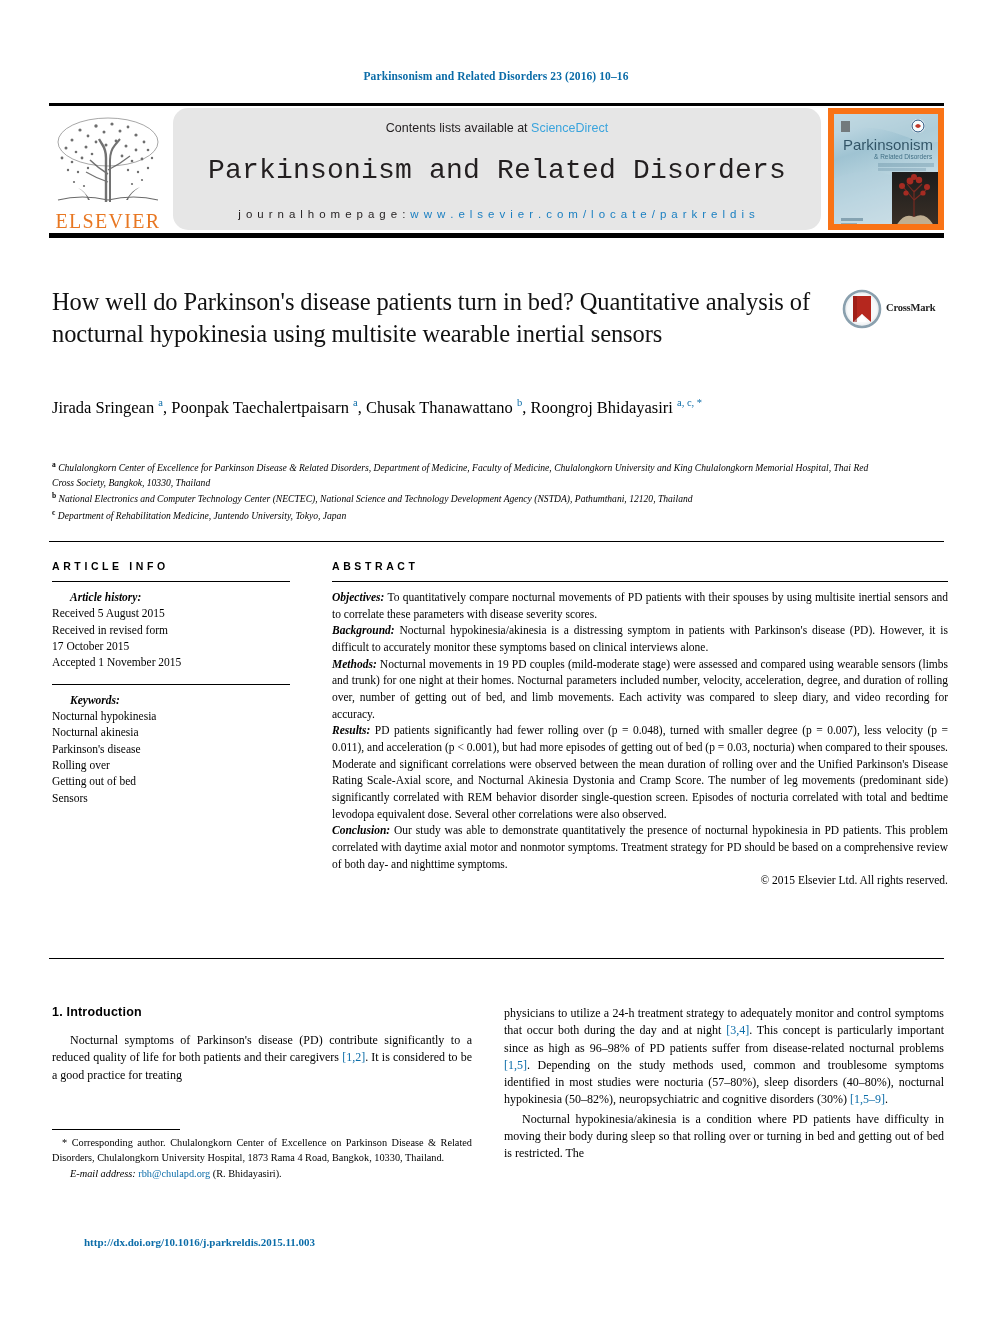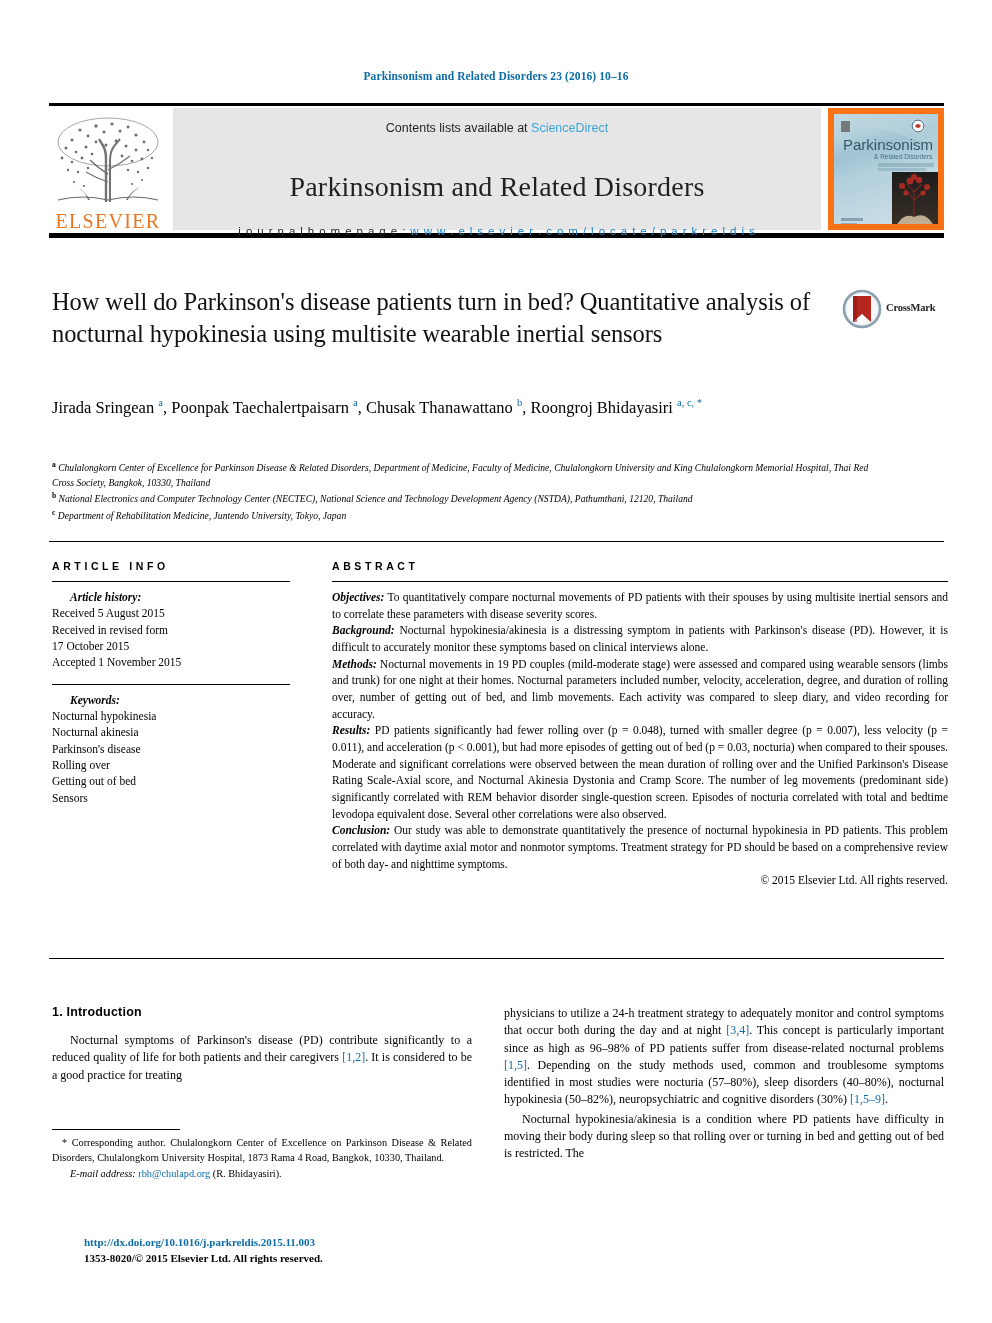--- a/index.html
+++ b/index.html
@@ -75,33 +75,34 @@
     margin-top: 1px;
   }
   .masthead-center {
     position: absolute;
     left: 124px; top: 2px;
     width: 648px;
     height: 122px;
     background: #e6e6e6;
     text-align: center;
     box-sizing: border-box;
+    border-radius: 15px;
   }
   .contents-line {
     margin-top: 13px;
     font-family: "Liberation Sans", sans-serif;
     font-size: 12.5px;
     color: #231f20;
   }
   .contents-line .sd {
     color: #3aa4dd;
   }
   .journal-title {
-    margin-top: 36px;
-    font-family: Liberation Serif, serif;
+    margin-top: 20px;
+    font-family: Liberation Mono, monospace;
     font-size: 28px;
     color: #231f20;
     letter-spacing: 0.2px;
   }
   .homepage-line {
     margin-top: 22px;
     font-family: "Liberation Sans", sans-serif;
     font-size: 11.5px;
     letter-spacing: 0.9px;
     color: #231f20;
@@ -519,16 +520,15 @@
   <div class="footnotes">
     <div class="fn-star"><span>*</span><span> Corresponding author. Chulalongkorn Center of Excellence on Parkinson Disease &amp; Related Disorders, Chulalongkorn University Hospital, 1873 Rama 4 Road, Bangkok, 10330, Thailand.</span></div>
     <div class="email-line">
       <span class="email-lbl">E-mail address:</span>
       <span class="link">rbh@chulapd.org</span><span> (R. Bhidayasiri).</span>
     </div>
   </div>
 
   <div class="doi-block">
     <div class="doi">http://dx.doi.org/10.1016/j.parkreldis.2015.11.003</div>
-    <div class="issn">1353-8020/© 2015 Elsevier Ltd. All rights reserved.</div>
   </div>
 
 </div>
 
 </body></html>

